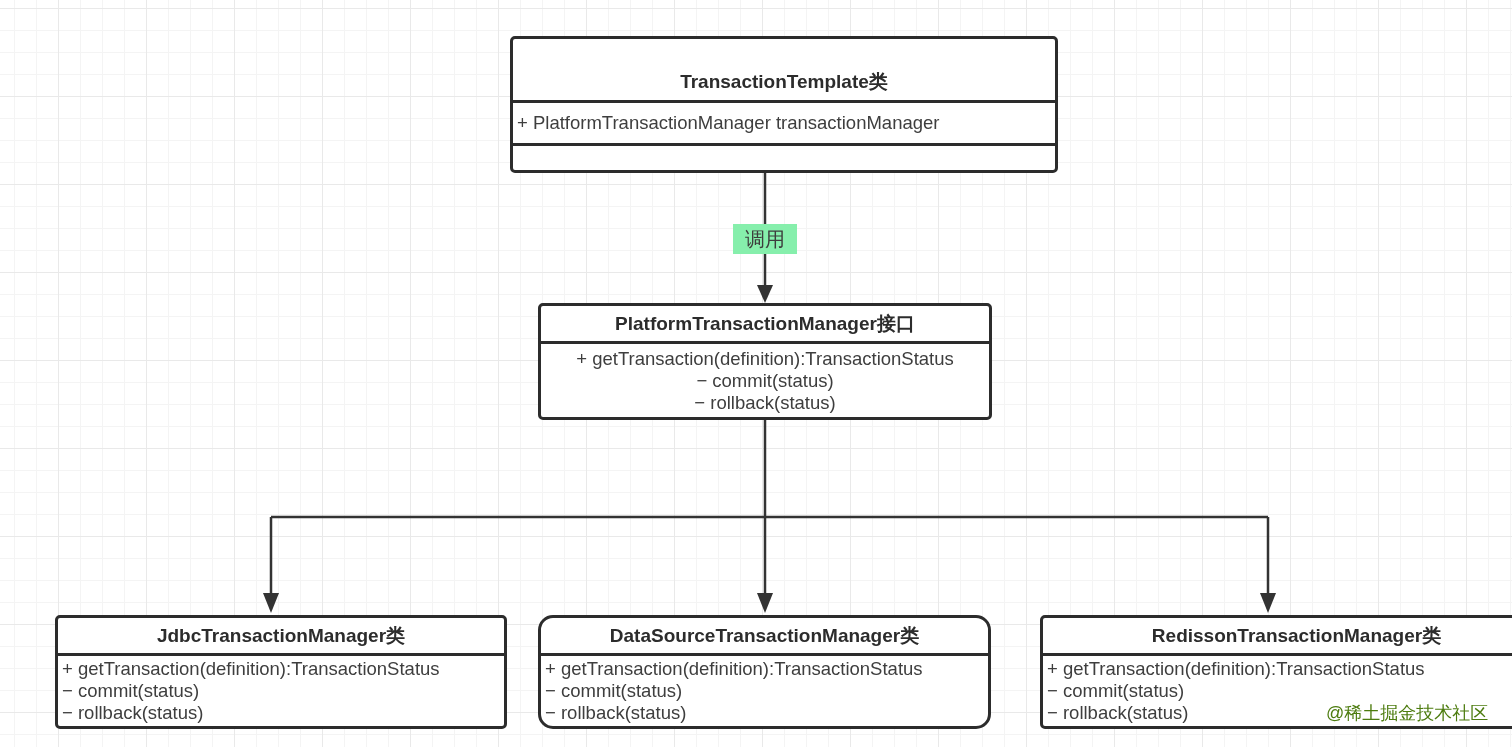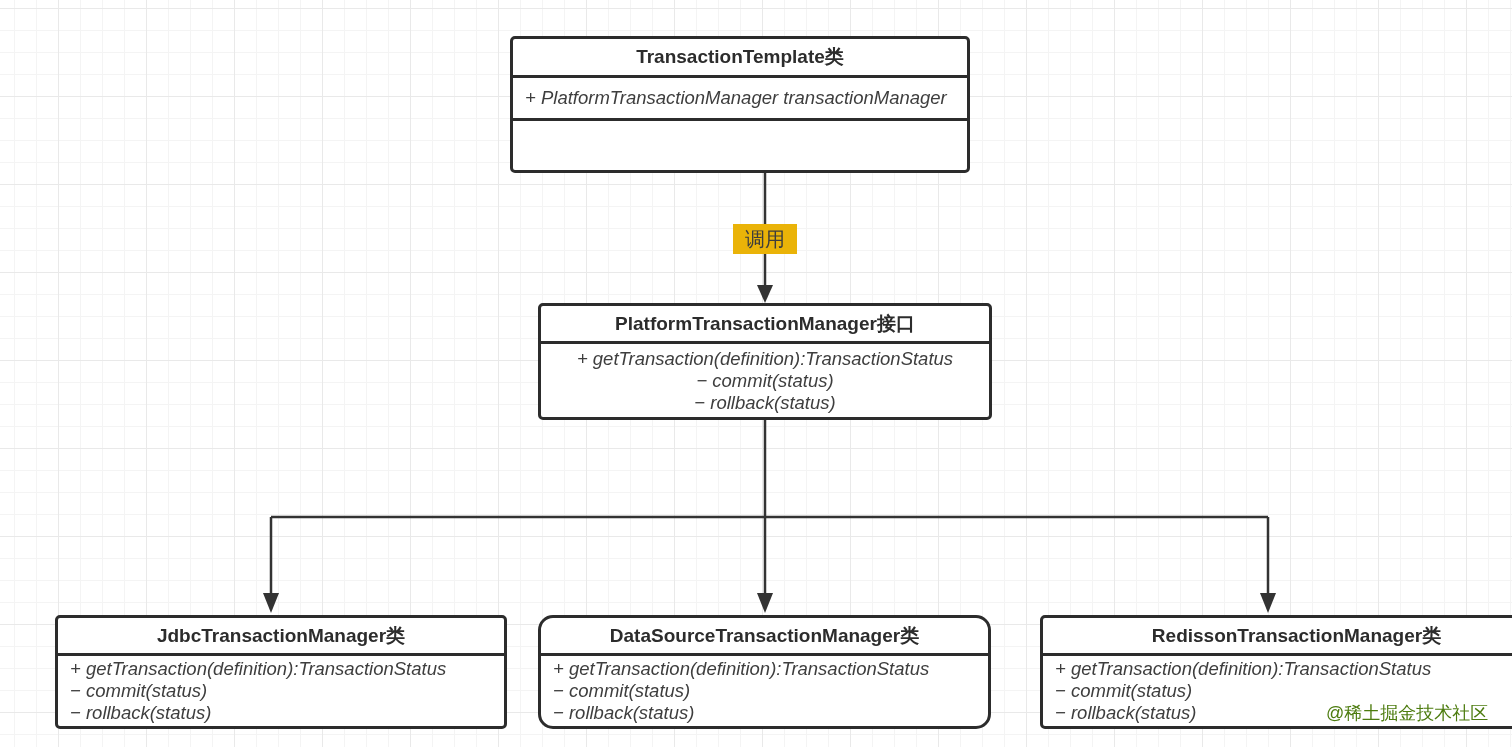--- a/index.html
+++ b/index.html
@@ -36,23 +36,22 @@
     color:#2c2c2c;
     border-bottom:3px solid #2c2c2c;
     white-space:nowrap;
   }
   .h39 { height:39px; }
   .h38 { height:38px; }
   .uml-comp {
     display:flex;
     flex-direction:column;
     justify-content:center;
-    padding:2px 12px;
+    padding:2px 4px;
     overflow:visible;
-    font-style:italic;
   }
   .uml-comp.bordered { border-bottom:3px solid #2c2c2c; flex:0 0 43px; }
   .uml-comp.grow { flex:1 1 auto; }
   .uml-line {
     font-size:18.5px;
     line-height:22px;
     color:#3e3e3e;
     white-space:nowrap;
   }
 
@@ -62,21 +61,21 @@
     width:1512px; height:747px;
     pointer-events:none;
   }
 
   .edge-label {
     position:absolute;
     left:733px; top:224px;
     width:64px; height:30px;
     line-height:30px;
     text-align:center;
-    background:#eab308;
+    background:#86efac;
     font-size:20px;
     color:#3d3d3d;
     white-space:nowrap;
   }
 
   .watermark {
     position:absolute;
     left:1326px; top:701px;
     font-size:18px;
     color:#4d7c0f;
@@ -98,21 +97,21 @@
   <g fill="#333333" stroke="none">
     <polygon points="757,285 773,285 765,303"></polygon>
     <polygon points="263,593 279,593 271,613"></polygon>
     <polygon points="757,593 773,593 765,613"></polygon>
     <polygon points="1260,593 1276,593 1268,613"></polygon>
   </g>
 </svg>
 
 <div class="edge-label">调用</div>
 
-<div class="uml-box" style="left:510px; top:36px; width:460px; height:137px;">
+<div class="uml-box" style="left:510px; top:36px; width:548px; height:137px;justify-content:center;">
   <div class="uml-title h39">TransactionTemplate类</div>
   <div class="uml-comp bordered">
     <div class="uml-line">+ PlatformTransactionManager transactionManager</div>
   </div>
 </div>
 
 <div class="uml-box" style="left:538px; top:303px; width:454px; height:117px;text-align:center;">
   <div class="uml-title h38">PlatformTransactionManager接口</div>
   <div class="uml-comp grow">
     <div class="uml-line">+ getTransaction(definition):TransactionStatus</div>

